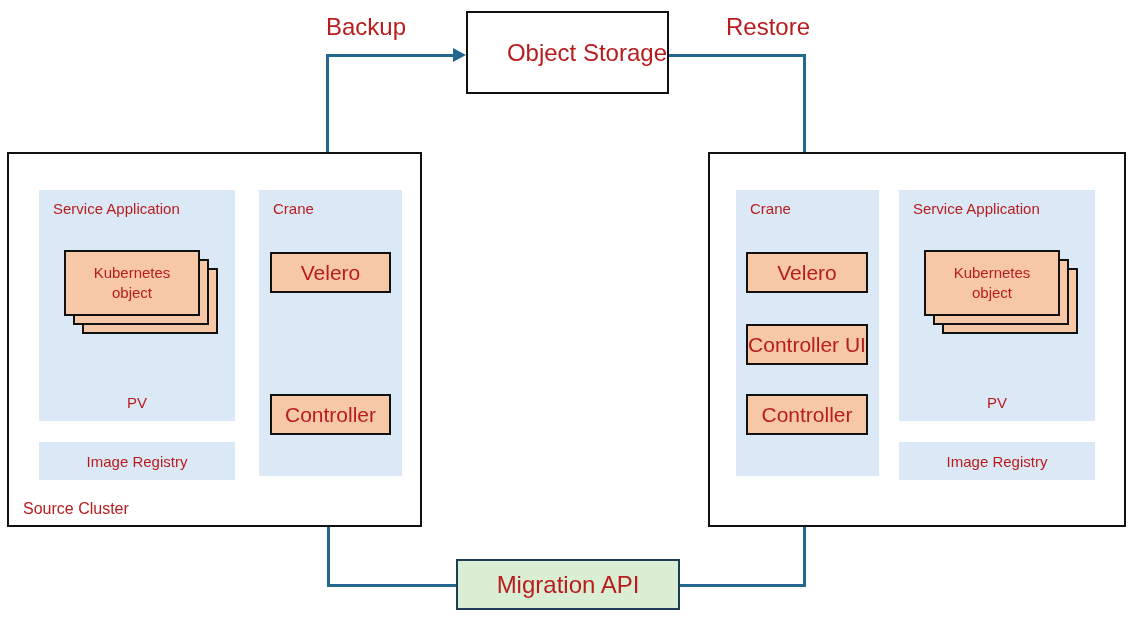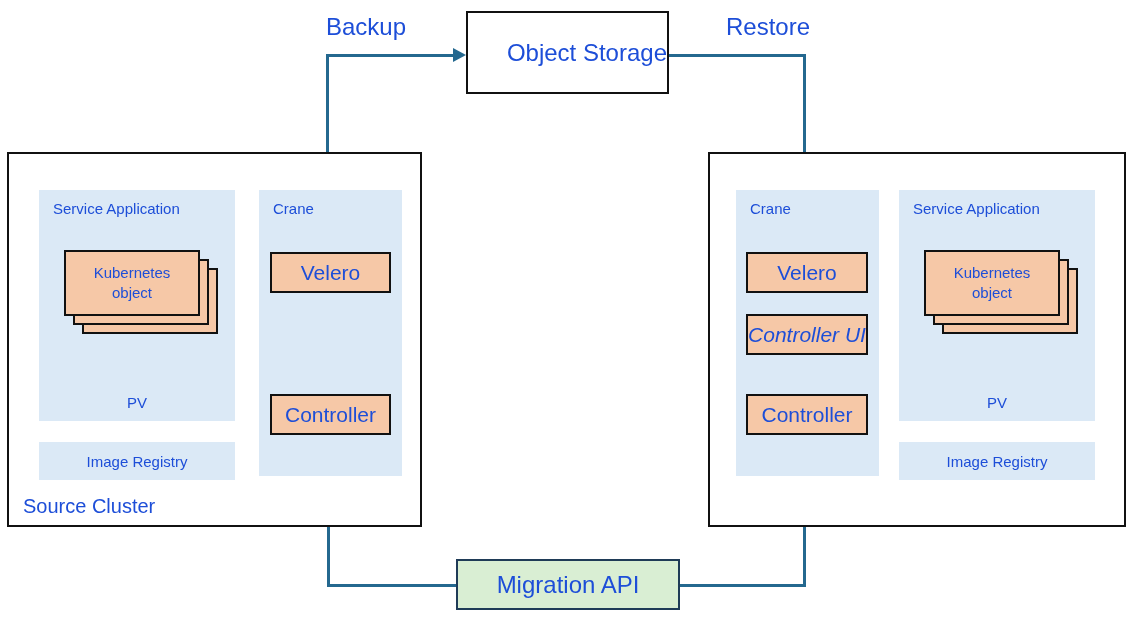--- a/index.html
+++ b/index.html
@@ -1,19 +1,19 @@
 <!DOCTYPE html>
 <html><head>
 <meta charset="utf-8">
 <style>
   * { margin:0; padding:0; box-sizing:border-box; }
   html,body { background:#ffffff; }
   .canvas {
     position:relative; width:1134px; height:622px; background:#ffffff;
-    font-family:"Liberation Sans", sans-serif; color:#1d4ed8; overflow:hidden;
+    font-family:"Liberation Sans", sans-serif; color:#b91c1c; overflow:hidden;
   }
   
   .line { position:absolute; background:#24688f; }
   .arrow { position:absolute; width:0; height:0; }
   .arrow-right { border-top:7px solid transparent; border-bottom:7px solid transparent; border-left:13px solid #24688f; }
   .arrow-down  { border-left:7px solid transparent; border-right:7px solid transparent; border-top:13px solid #24688f; }
   .arrow-up    { border-left:7px solid transparent; border-right:7px solid transparent; border-bottom:13px solid #24688f; }
   
   .os-box {
     position:absolute; left:466px; top:11px; width:203px; height:83px;
@@ -25,21 +25,21 @@
     background:#d9eed3; border:2px solid #1f3b57;
     display:flex; align-items:center; justify-content:center; font-size:24px;
   }
   .flow-label { position:absolute; top:13px; width:160px; text-align:center; font-size:24px; }
   #backup-label { left:286px; }
   #restore-label { left:688px; }
   
   .cluster { position:absolute; top:152px; height:375px; background:#ffffff; border:2px solid #111111; }
   #source-cluster { left:7px;  width:415px; }
   #target-cluster { left:708px; width:418px; }
-  .cluster-title { position:absolute; bottom:7px; font-size:20px; white-space:nowrap; }
+  .cluster-title { position:absolute; bottom:7px; font-size:16px; white-space:nowrap; }
   #source-cluster .cluster-title { left:14px; }
   #target-cluster .cluster-title { right:14px; }
   
   .panel { position:absolute; background:#dbe9f6; }
   .panel-title { position:absolute; left:14px; top:10px; font-size:15px; white-space:nowrap; }
   .panel-center { display:flex; align-items:center; justify-content:center; font-size:15px; }
   .sa-panel { top:36px; width:196px; height:215px; }
   .crane-panel { top:36px; width:143px; height:286px; }
   .pv-panel { top:229px; width:196px; height:38px; }
   .ir-panel { top:288px; width:196px; height:38px; }
@@ -48,21 +48,21 @@
   #target-cluster .crane-panel { left:26px; }
   #target-cluster .sa-panel, #target-cluster .pv-panel, #target-cluster .ir-panel { left:189px; }
   
   .node {
     position:absolute; background:#f6c8a7; border:2px solid #111111;
     display:flex; align-items:center; justify-content:center; font-size:21px; white-space:nowrap;
   }
   #source-cluster .node { left:261px; width:121px; height:41px; }
   #target-cluster .node { left:36px; width:122px; height:41px; }
   .node-velero { top:98px; }
-  .node-controller-ui { top:160px;font-style:italic; }
+  .node-controller-ui { top:170px; }
   .node-controller { top:240px; }
   
   .k8s-copy { position:absolute; width:136px; height:66px; background:#f6c8a7; border:2px solid #111111; }
   .k8s-copy.c3 { left:43px; top:78px; }
   .k8s-copy.c2 { left:34px; top:69px; }
   .k8s-main {
     position:absolute; left:25px; top:60px; width:136px; height:66px;
     background:#f6c8a7; border:2px solid #111111;
     display:flex; align-items:center; justify-content:center;
     text-align:center; font-size:15px; line-height:1.35; padding:0 14px;

